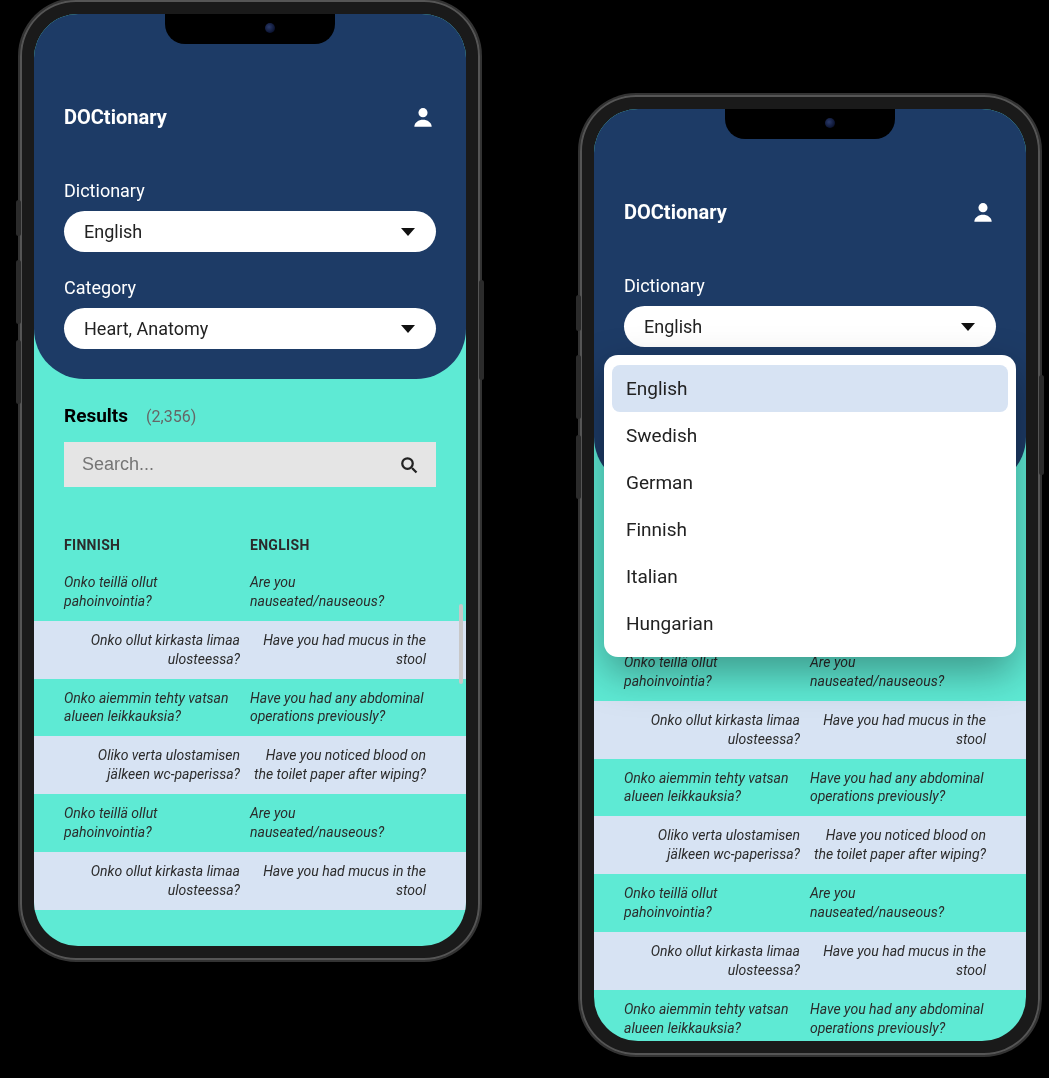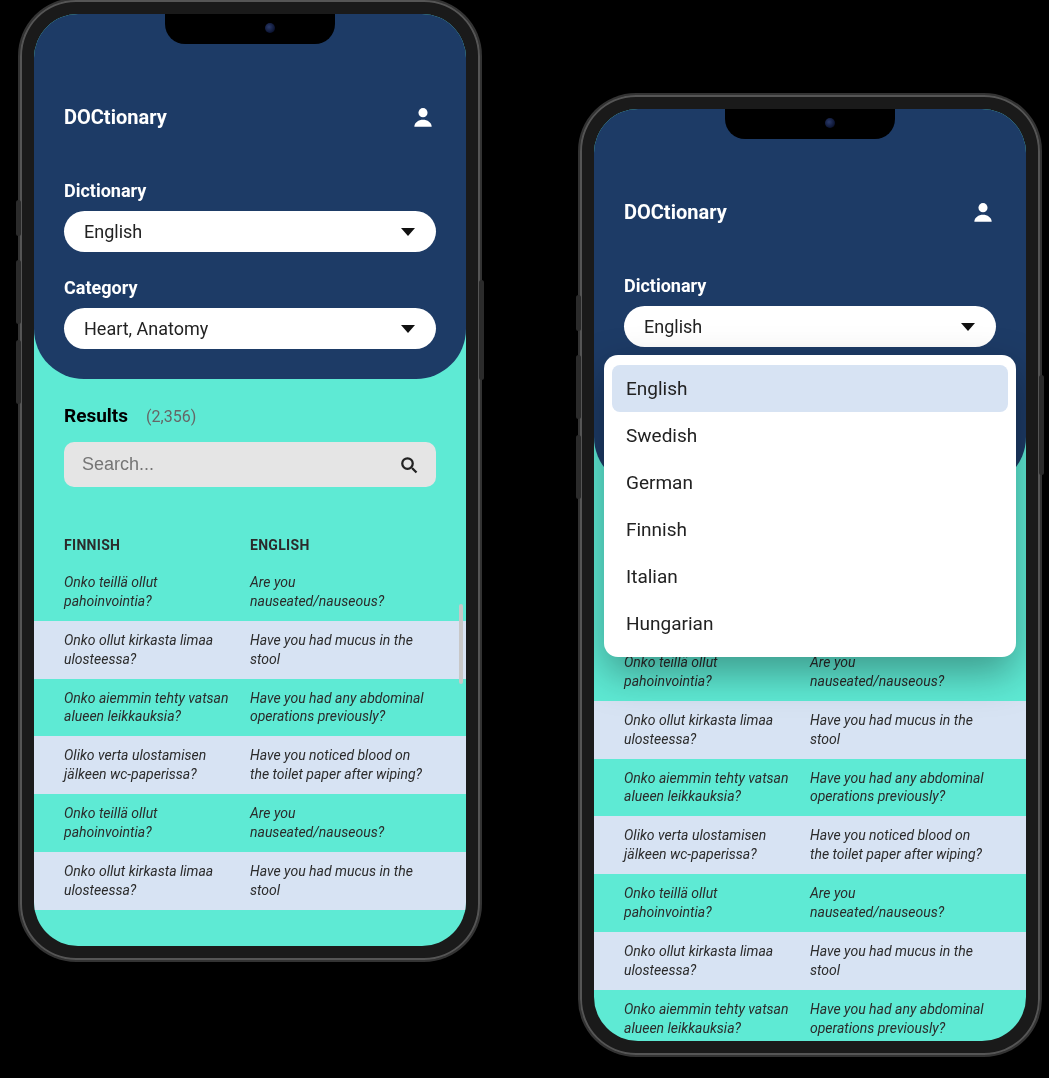--- a/index.html
+++ b/index.html
@@ -61,51 +61,51 @@
     color: #fff;
     padding: 90px 30px 30px 30px;
     border-bottom-left-radius: 50px;
     border-bottom-right-radius: 50px;
     position: relative;
     z-index: 1;
   }
   .app-row { display:flex; justify-content:space-between; align-items:center; margin-bottom:50px;}
   .app-title { font-size:20px; font-weight:700; }
 
-  .field-label { font-weight:700; font-size:18px; margin-bottom:10px; }
+  .field-label { font-weight:400; font-size:18px; margin-bottom:10px; }
   .select {
     background:#fff; color:#222; border-radius:22px;
     padding:10px 20px; display:flex; justify-content:space-between;
     align-items:center; font-size:18px; margin-bottom:25px;
     cursor:pointer;
   }
   .select:last-child{ margin-bottom:0;gap:46px;}
 
   .content { padding: 25px 30px 0 30px; }
   .results-row { display:flex; align-items:baseline; gap:18px; margin-bottom:15px;}
   .results-label { font-weight:700; font-size:19px;}
   .results-count { color:#666; font-size:16px;}
 
   .search {
-    background:#e5e5e5; border-radius:10px;
+    background:#e5e5e5; border-radius:0;
     padding:12px 18px; display:flex; justify-content:space-between;
     align-items:center; margin-bottom:40px;
   }
   .search input {
     border:none; background:transparent; font-size:18px;
     color:#666; outline:none; flex:1;
   }
 
   .table { font-size:14px; color:#2b2b2b; }
   .thead { display:flex; padding:10px 0; font-weight:700; font-size:14px; letter-spacing:0.3px;}
   .thead > div { width:50%; }
   .trow { display:flex; padding:10px 0;font-style:italic;}
   .trow > div { width:50%; padding-right:10px; line-height:1.35;}
   .trow.alt { background:#d7e3f3; margin: 0 -30px; padding:10px 30px;}
-  .trow.alt > div { width:50%; }
+  .trow.alt > div { width:50%;text-align:right; }
 
   .scroll-ind{
     position:absolute; right:3px; top:590px; width:4px; height:80px;
     background:#c8c8c8; border-radius:2px;
   }
 
   
   .dropdown-wrap { position: relative; }
   .dropdown {
     position:absolute; left: -20px; right:-20px; top: calc(100% + 8px);

